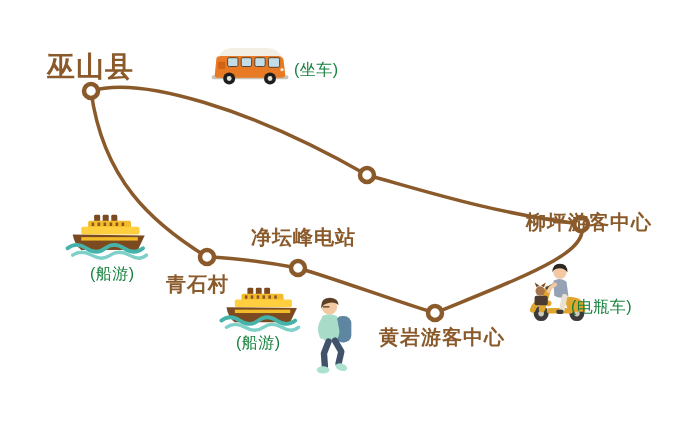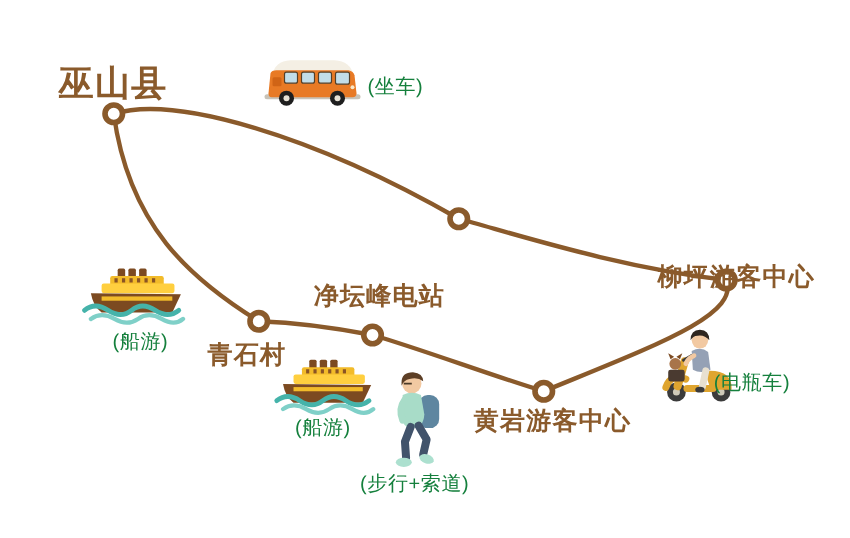--- a/index.html
+++ b/index.html
@@ -129,17 +129,16 @@
   </svg>
 
   <div class="stop-label" style="left:47px;top:53px;font-size:28px;text-align:right;">巫山县</div>
   <div class="stop-label" style="left:526px;top:196px;margin-top:16px;">柳坪游客中心</div>
   <div class="stop-label" style="left:251px;top:227px;">净坛峰电站</div>
   <div class="stop-label" style="left:379px;top:327px;">黄岩游客中心</div>
   <div class="stop-label" style="left:166px;top:274px;">青石村</div>
 
   <div class="leg-caption" style="left:294px;top:62px;">(坐车)</div>
   <div class="leg-caption" style="left:571px;top:299px;">(电瓶车)</div>
-  <div class="leg-caption" style="left:288px;top:380px;">(步行+索道)</div>
   <div class="leg-caption" style="left:90px;top:266px;">(船游)</div>
   <div class="leg-caption" style="left:236px;top:335px;">(船游)</div>
 
 </div>
 
 </body></html>

